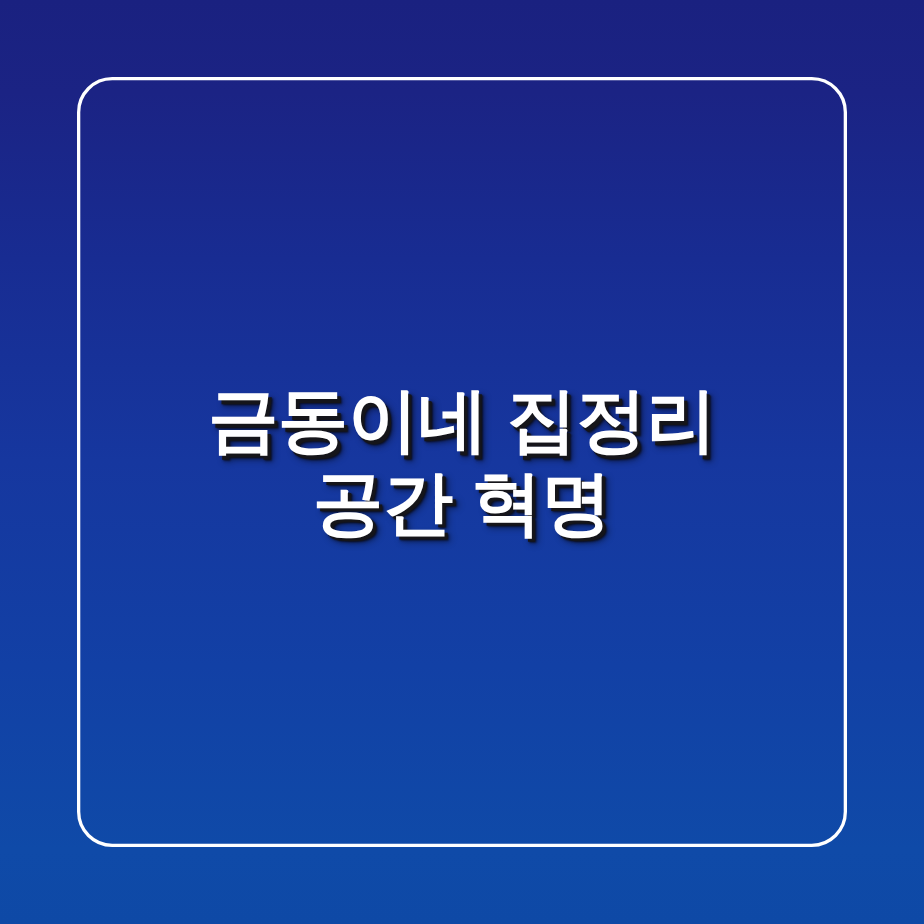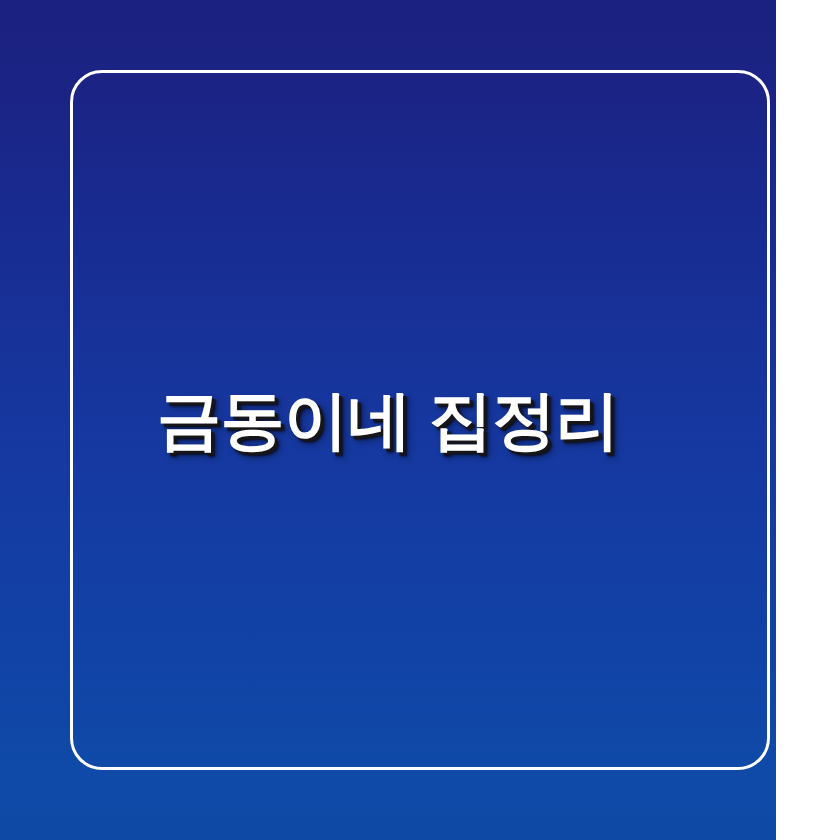--- a/index.html
+++ b/index.html
@@ -4,21 +4,21 @@
 <title>Card</title>
 <style>
   html, body {
     margin: 0;
     padding: 0;
     background: #ffffff;
   }
 
   .canvas {
     position: relative;
-    width: 776px;
+    width: 840px;
     height: 840px;
     overflow: hidden;
     font-family: "Liberation Sans", "DejaVu Sans", sans-serif;
     background: linear-gradient(
         180deg,
         #1a2180 0%,
         #1b2384 10%,
         #182c92 28%,
         #16379f 50%,
         #1240a5 72%,
@@ -69,15 +69,16 @@
 </style>
 </head>
 <body>
 
 <div class="canvas">
 
   <div class="frame"></div>
 
   <div class="title-block">
     <span class="title-line">금동이네 집정리</span>
+    <span class="title-line">공간 혁명</span>
   </div>
 
 </div>
 
 </body></html>

